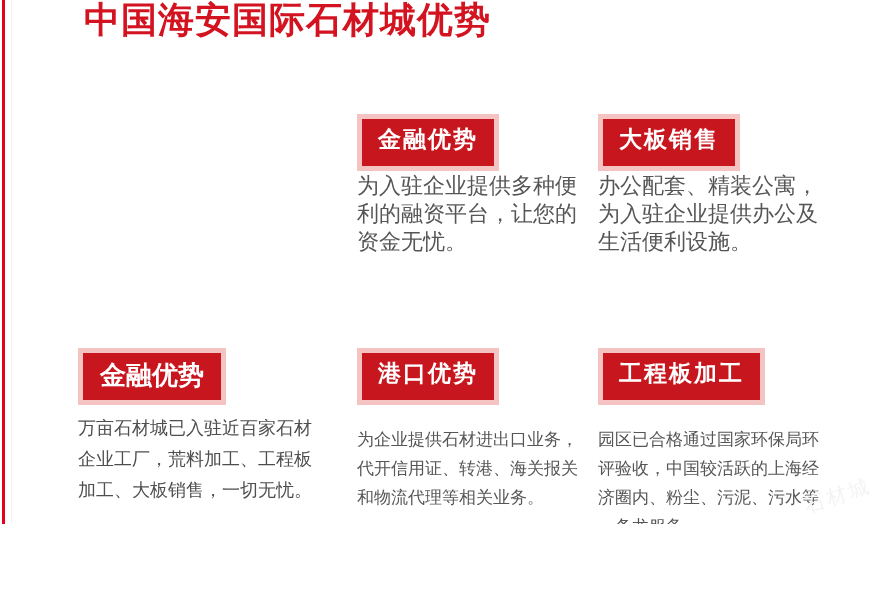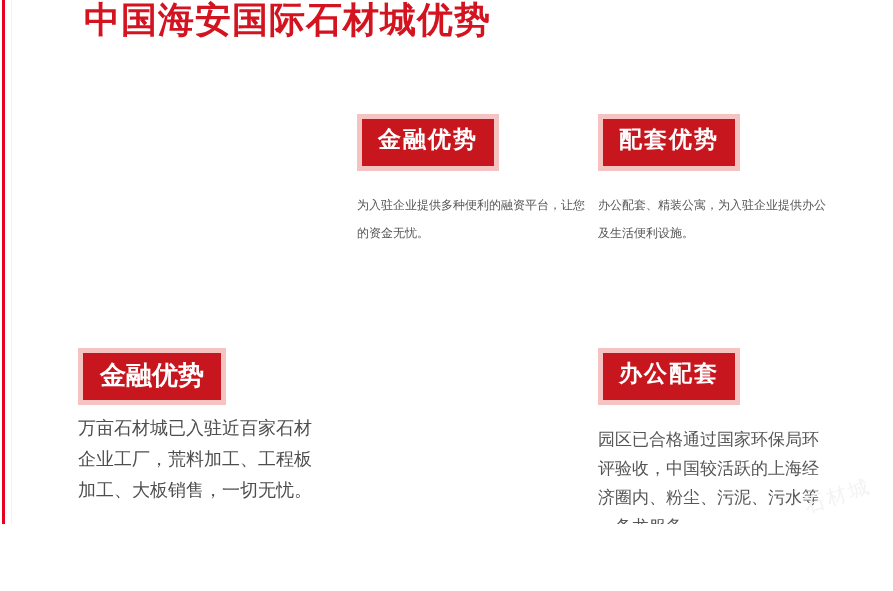--- a/index.html
+++ b/index.html
@@ -93,23 +93,23 @@
     white-space: pre-wrap;
   }
   .col-1 .body-text {
     font-size: 18px;
     line-height: 31px;
     margin-top: 18px;
     width: 240px;
   }
   .col-2 .body-text,
   .col-3 .body-text {
-    font-size: 12px;
+    font-size: 22px;
     line-height: 28px;
-    margin-top: 20px;
+    margin-top: 1px;
     color: #565656;
   }
   .col-2 .body-text { width: 232px; }
   .col-3 .body-text { width: 236px; font-family: Liberation Serif, serif; }
 
   .col-2.row-2 .body-text,
   .col-3.row-2 .body-text {
     font-size: 17px;
     line-height: 29px;
     margin-top: 20px;
@@ -145,35 +145,41 @@
 
   <div class="col col-2 row-1">
     <div class="badge">
       <span class="badge-inner">金融优势</span>
     </div>
     <p class="body-text">为入驻企业提供多种便利的融资平台，让您的资金无忧。</p>
   </div>
 
   <div class="col col-3 row-1">
     <div class="badge">
-      <span class="badge-inner">配套优势</span>
+      <span class="badge-inner">大板销售</span>
     </div>
     <p class="body-text">办公配套、精装公寓，为入驻企业提供办公及生活便利设施。</p>
   </div>
 
   <div class="col col-1 row-2">
     <div class="badge">
       <span class="badge-inner">金融优势</span>
     </div>
     <p class="body-text">万亩石材城已入驻近百家石材企业工厂，荒料加工、工程板加工、大板销售，一切无忧。</p>
   </div>
 
+  <div class="col col-2 row-2">
+    <div class="badge">
+      <span class="badge-inner">港口优势</span>
+    </div>
+    <p class="body-text">为企业提供石材进出口业务，代开信用证、转港、海关报关和物流代理等相关业务。</p>
+  </div>
 
   <div class="col col-3 row-2">
     <div class="badge">
-      <span class="badge-inner">办公配套</span>
+      <span class="badge-inner">工程板加工</span>
     </div>
     <p class="body-text">园区已合格通过国家环保局环评验收，中国较活跃的上海经济圈内、粉尘、污泥、污水等一条龙服务。</p>
   </div>
 
   <div class="watermark">石材城</div>
 
 </div>
 
 </body></html>

